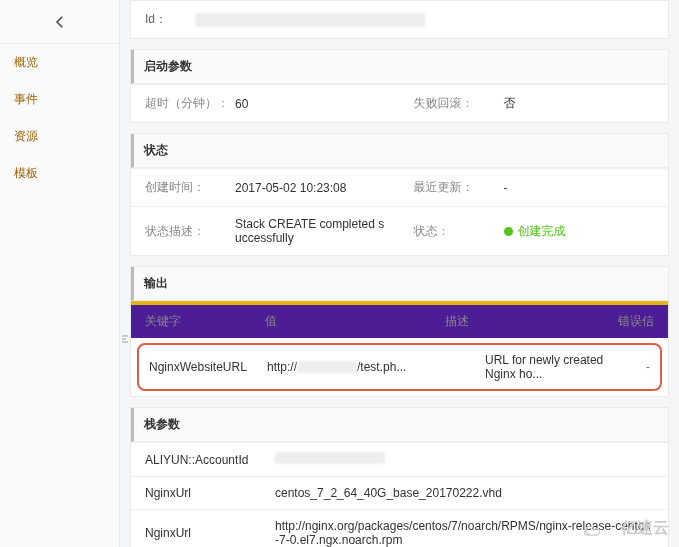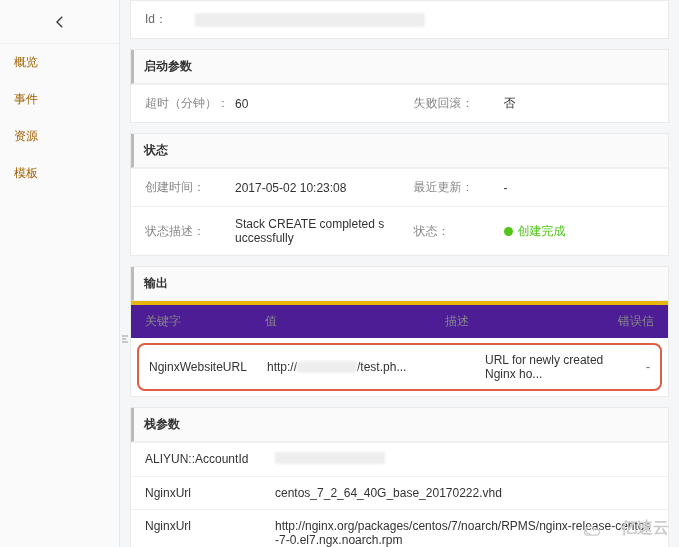--- a/index.html
+++ b/index.html
@@ -36,21 +36,21 @@
   .out-head .c4 { flex:0 0 50px; text-align:right; }
 
   .out-row-wrap { padding: 5px 6px; }
   .out-row { display:flex; border:2px solid #e05c42; border-radius:8px; padding:8px 10px; font-size:12px; color:#333; align-items:center; }
   .out-row .c1 { flex:0 0 118px; }
   .out-row .c2 { flex:0 0 178px; display:flex; align-items:center; }
   .out-row .c3 { flex:1;margin-left:40px; }
   .out-row .c4 { flex:0 0 46px; text-align:right; color:#666; }
   .blur-sm { display:inline-block; width:60px; height:12px; background:#eee; filter:blur(1px); border-radius:2px; }
 
-  .stackp-row { display:flex; padding:9px 14px; font-size:12px; border-top:1px solid #f0f0f0; }
+  .stackp-row { display:flex; align-items:center; padding:9px 14px; font-size:12px; border-top:1px solid #f0f0f0; }
   .stackp-row .pk { flex:0 0 130px; color:#333; }
   .stackp-row .pv { flex:1; color:#333; word-break: break-all; }
   .blur-mid { display:inline-block; width:110px; height:12px; background:#eee; filter:blur(1px); border-radius:2px; }
 
   .watermark { position:absolute; right:10px; bottom:8px; color:#ccc; font-size:16px; font-weight:600; display:flex; align-items:flex-end; gap:13px; pointer-events:none; }
   .watermark svg { width:26px; height:18px; fill:none; stroke:#ccc; stroke-width:2; }
 </style>
 </head>
 <body>
 

